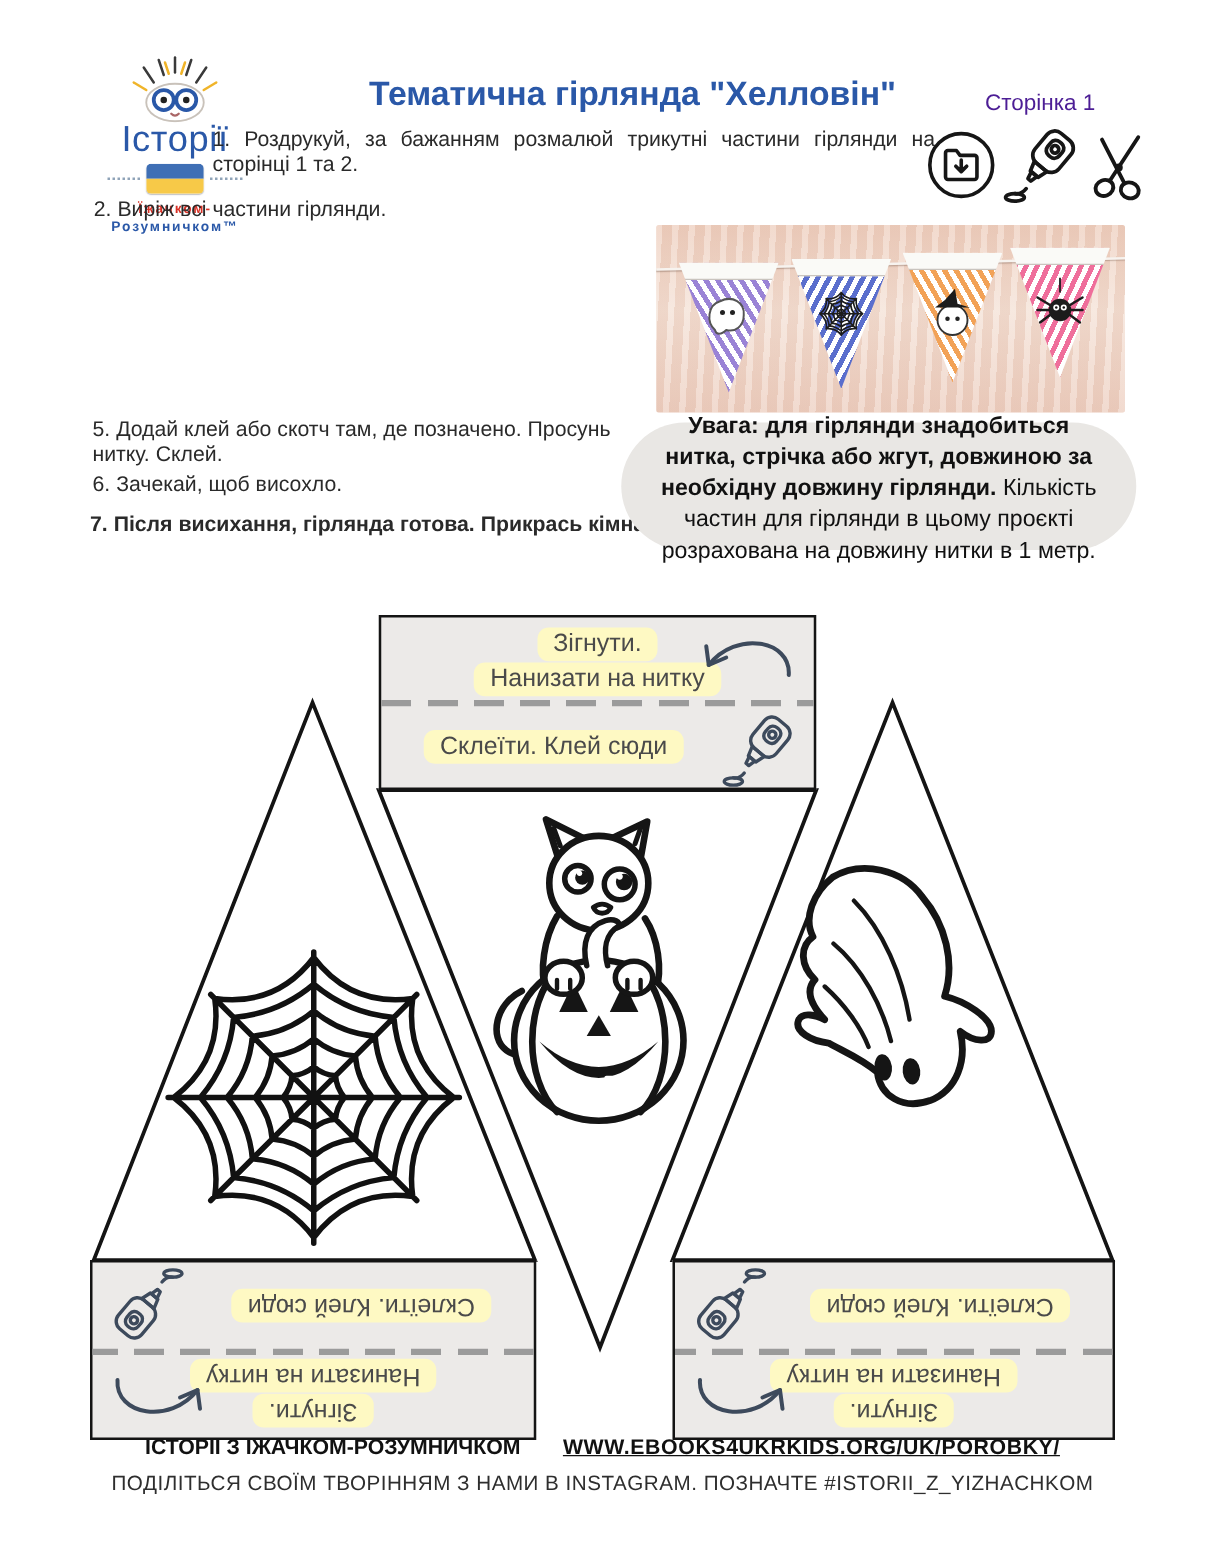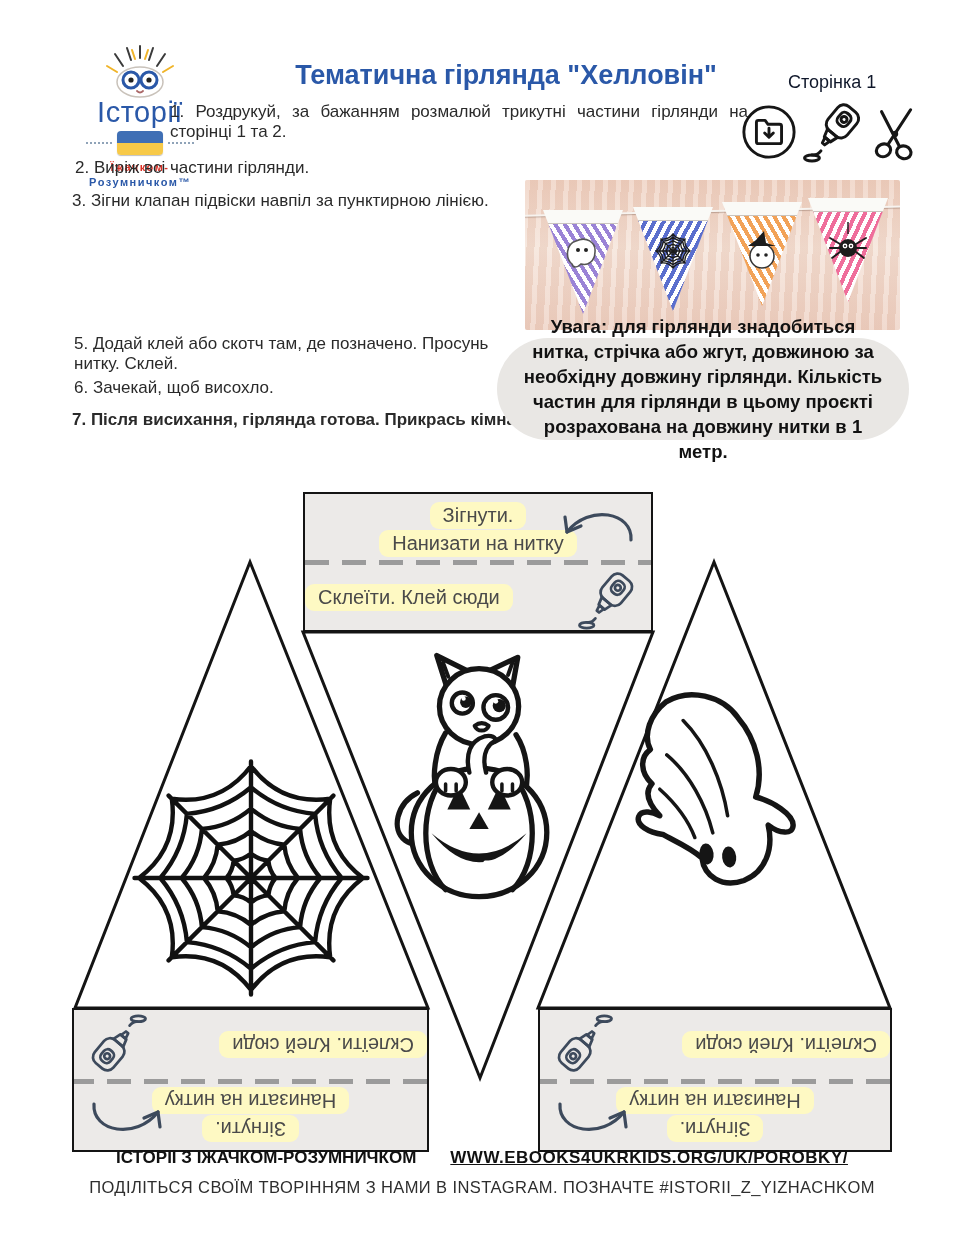--- a/index.html
+++ b/index.html
@@ -11,21 +11,21 @@
   .logo-title{font-size:29px;font-weight:normal;color:#2a58a8;letter-spacing:.5px;line-height:1;}
   .flag-row{display:flex;align-items:center;justify-content:center;gap:5px;margin-top:4px;}
   .dotline{width:26px;border-top:2px dotted #8fa3b8;}
   .flag{width:46px;height:24px;border-radius:4px;overflow:hidden;box-shadow:0 1px 1px rgba(0,0,0,.25);}
   .flag .b{height:12px;background:#3f6fb5;}
   .flag .y{height:12px;background:#f7c948;}
   .logo-sub{font-size:11px;font-weight:bold;letter-spacing:1.5px;margin-top:5px;line-height:1.35;}
   .logo-sub .r{color:#d93025;}
   .logo-sub .bl{color:#2a58a8;}
   .page-title{left:226px;top:60px;width:560px;text-align:center;font-size:27px;font-weight:bold;color:#2a58a8;}
-  .page-label{left:788px;top:72px;font-size:18px;color:#0f172a;}
+  .page-label{left:788px;top:72px;font-size:18px;color:#4c1d95;}
   .hdr-icons{left:740px;top:98px;width:180px;height:68px;display:flex;align-items:center;gap:4px;}
   
   .instr{font-size:17px;line-height:20px;font-weight:500;color:#2a2a2a;margin:0;}
   .just{text-align:justify;}
   .bold{font-weight:bold;}
   
   .photo{left:525px;top:180px;width:375px;height:150px;border-radius:2px;overflow:hidden;
          background:linear-gradient(180deg,#edccbb 0%,#f4e0d4 45%,#ecccbd 100%);}
   .photo .tulle{position:absolute;inset:0;
          background:repeating-linear-gradient(93deg,rgba(255,255,255,.28) 0 5px,rgba(222,187,170,.25) 5px 13px);}
@@ -34,33 +34,33 @@
   .flagpen{position:absolute;width:80px;height:104px;clip-path:polygon(0 0,100% 0,50% 100%);
          filter:drop-shadow(0 1px 1px rgba(90,60,45,.35));}
   .flagpen .band{position:absolute;left:0;top:0;width:100%;height:13px;background:#fafaf7;border-bottom:1px solid #c9c4be;}
   .flagpen .icon{position:absolute;left:50%;top:24px;transform:translateX(-50%);}
   .scrib-purple{background:#fff repeating-linear-gradient(58deg,#9a83d6 0 4px,rgba(255,255,255,.65) 4px 8px);}
   .scrib-blue  {background:#fff repeating-linear-gradient(118deg,#5a6ecd 0 4px,rgba(255,255,255,.65) 4px 8px);}
   .scrib-orange{background:#fff repeating-linear-gradient(60deg,#f2a257 0 4px,rgba(255,255,255,.6) 4px 8px);}
   .scrib-pink  {background:#fff repeating-linear-gradient(115deg,#ef6e9b 0 4px,rgba(255,255,255,.6) 4px 8px);}
   
   .note{left:497px;top:338px;width:412px;height:102px;background:#e9e7e4;border-radius:62px;
-        display:flex;align-items:center;justify-content:center;font-weight:bold;}
+        display:flex;align-items:center;justify-content:center;}
   .note p{margin:0;padding:6px 26px;text-align:center;font-size:18.5px;line-height:25px;color:#111;}
   
   .strip{background:#eceae8;border:2.5px solid #141414;box-sizing:border-box;z-index:3;}
   .strip-inner{position:absolute;inset:0;display:flex;flex-direction:column;}
   .flipped .strip-inner{transform:rotate(180deg);}
   .fold-sec{height:62px;position:relative;display:flex;flex-direction:column;align-items:center;justify-content:center;padding-top:4px;}
   .glue-sec{flex:1;position:relative;display:flex;align-items:center;}
   .dash{height:5px;width:100%;background:repeating-linear-gradient(90deg,#9b9b9b 0 24px,transparent 24px 37px);}
   .lbl{background:#fef9c3;border-radius:9px;padding:2px 13px;font-size:20px;color:#4a4a4a;white-space:nowrap;}
   .lbl + .lbl{margin-top:1px;}
   .fold-arrow{position:absolute;right:16px;top:8px;}
-  .glue-lbl{}
+  .glue-lbl{margin-left:34px;}
   .glue-ic{position:absolute;right:12px;top:4px;}
   
   .foot1{left:0;top:1148px;width:964px;text-align:center;font-size:17px;font-weight:bold;color:#111;}
   .foot1 .url{text-decoration:underline;margin-left:34px;letter-spacing:.5px;color:#111;}
   .foot2{left:0;top:1178px;width:964px;text-align:center;font-size:16.5px;font-weight:500;
          letter-spacing:.4px;color:#2e2e2e;}
   svg{display:block;}
 </style>
 </head>
 <body>
@@ -135,21 +135,20 @@
         <ellipse cx="35" cy="52" rx="7.5" ry="6.5" transform="rotate(18 35 52)"></ellipse>
         <path d="M18.5,44 L42,8"></path>
         <path d="M30.5,46 L12,10"></path>
         <circle cx="26" cy="33" r="1.6" fill="#161616"></circle>
       </g>
     </svg>
   </div>
 
   <p class="abs instr just" style="left:170px;top:102px;width:578px">1. Роздрукуй, за бажанням розмалюй трикутні частини гірлянди на сторінці 1 та 2.</p>
   <p class="abs instr" style="left:75px;top:158px;width:470px">2. Виріж всі частини гірлянди.</p>
-  <p class="abs instr" style="left:72px;top:191px;width:480px">3. Зігни клапан підвіски навпіл за пунктирною лінією.</p>
   <p class="abs instr" style="left:74px;top:334px;width:462px">5. Додай клей або скотч там, де позначено. Просунь нитку. Склей.</p>
   <p class="abs instr" style="left:74px;top:378px;width:330px">6. Зачекай, щоб висохло.</p>
   <p class="abs instr bold" style="left:72px;top:410px;width:470px">7. Після висихання, гірлянда готова. Прикрась кімнату!</p>
 
   <div class="abs photo">
     <div class="tulle"></div>
     <div class="string"></div>
 
     <div class="flagpen scrib-purple" style="left:18px;top:30px">
       <div class="band"></div>

